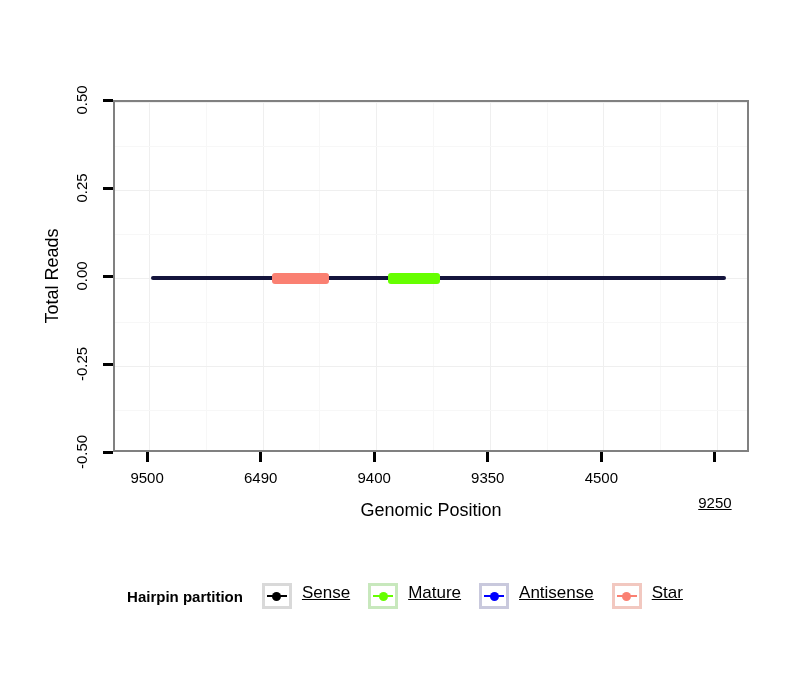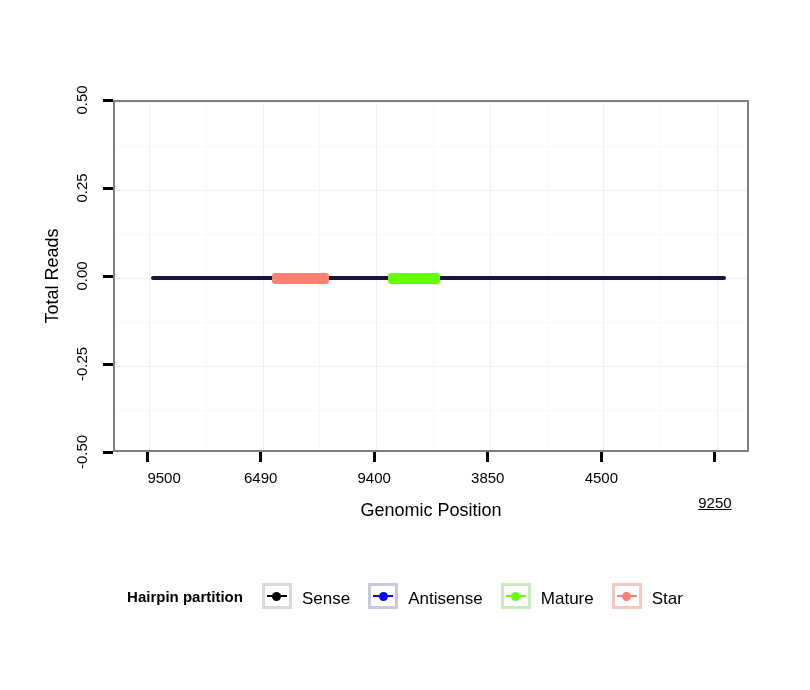--- a/index.html
+++ b/index.html
@@ -138,22 +138,23 @@
   }
   #legend-title {
     font-size: 15px;
     font-weight: bold;
     color: #000;
     margin-right: 19px;
     white-space: nowrap;
   }
   .legend-entry {
     display: flex;
-    align-items: flex-end;
-    white-space: nowrap;
+    align-items: flex-start;
+    white-space: nowrap;
+    text-decoration: underline;
   }
   .legend-key {
     width: 30px;
     height: 26px;
     border: 3px solid #d9d9d9;
     box-sizing: border-box;
     position: relative;
     background: #ffffff;
     flex: 0 0 auto;
   }
@@ -227,50 +228,50 @@
   <div id="legend">
     <div id="legend-title">Hairpin partition</div>
   <div class="legend-entry">
         <div class="legend-key" style="border-color: rgb(217, 217, 217);">
           <div class="key-line" style="background: rgb(0, 0, 0);"></div>
           <div class="key-dot" style="background: rgb(0, 0, 0);"></div>
         </div>
         <div class="legend-label">Sense</div>
       </div>
       <div class="legend-entry">
+        <div class="legend-key" style="border-color: rgb(200, 232, 189);">
+          <div class="key-line" style="background: rgb(102, 255, 0);"></div>
+          <div class="key-dot" style="background: rgb(102, 255, 0);"></div>
+        </div>
+        <div class="legend-label">Mature</div>
+      </div>
+      <div class="legend-entry">
         <div class="legend-key" style="border-color: rgb(201, 201, 221);">
           <div class="key-line" style="background: rgb(0, 0, 255);"></div>
           <div class="key-dot" style="background: rgb(0, 0, 255);"></div>
         </div>
         <div class="legend-label">Antisense</div>
-      </div>
-      <div class="legend-entry">
-        <div class="legend-key" style="border-color: rgb(200, 232, 189);">
-          <div class="key-line" style="background: rgb(102, 255, 0);"></div>
-          <div class="key-dot" style="background: rgb(102, 255, 0);"></div>
-        </div>
-        <div class="legend-label">Mature</div>
       </div>
       <div class="legend-entry">
         <div class="legend-key" style="border-color: rgb(242, 200, 192);">
           <div class="key-line" style="background: rgb(250, 128, 114);"></div>
           <div class="key-dot" style="background: rgb(250, 128, 114);"></div>
         </div>
         <div class="legend-label">Star</div>
       </div>
     </div>
 
 <div class="tick-x" style="left: 145.571px; top: 452px;"></div>
-    <div class="ticklabel-x" style="left: 147.071px; top: 469px; margin-left: 17px;">9500</div>
+    <div class="ticklabel-x" style="left: 147.071px; top: 469px;">9500</div>
     <div class="tick-x" style="left: 259.143px; top: 452px;"></div>
     <div class="ticklabel-x" style="left: 260.643px; top: 469px;">6490</div>
     <div class="tick-x" style="left: 372.714px; top: 452px;"></div>
     <div class="ticklabel-x" style="left: 374.214px; top: 469px;">9400</div>
     <div class="tick-x" style="left: 486.286px; top: 452px;"></div>
-    <div class="ticklabel-x" style="left: 487.786px; top: 469px;">3850</div>
+    <div class="ticklabel-x" style="left: 487.786px; top: 469px;">9350</div>
     <div class="tick-x" style="left: 599.857px; top: 452px;"></div>
     <div class="ticklabel-x" style="left: 601.357px; top: 469px;">4500</div>
     <div class="tick-x" style="left: 713.429px; top: 452px;"></div>
     <div class="ticklabel-x" style="left: 714.929px; top: 494px; text-decoration: underline;">9250</div>
     <div class="tick-y" style="left: 103px; top: 98.5px;"></div>
     <div class="ticklabel-y" style="left: 81px; top: 100px;">0.50</div>
     <div class="tick-y" style="left: 103px; top: 186.5px;"></div>
     <div class="ticklabel-y" style="left: 81px; top: 188px;">0.25</div>
     <div class="tick-y" style="left: 103px; top: 274.5px;"></div>
     <div class="ticklabel-y" style="left: 81px; top: 276px;">0.00</div>

